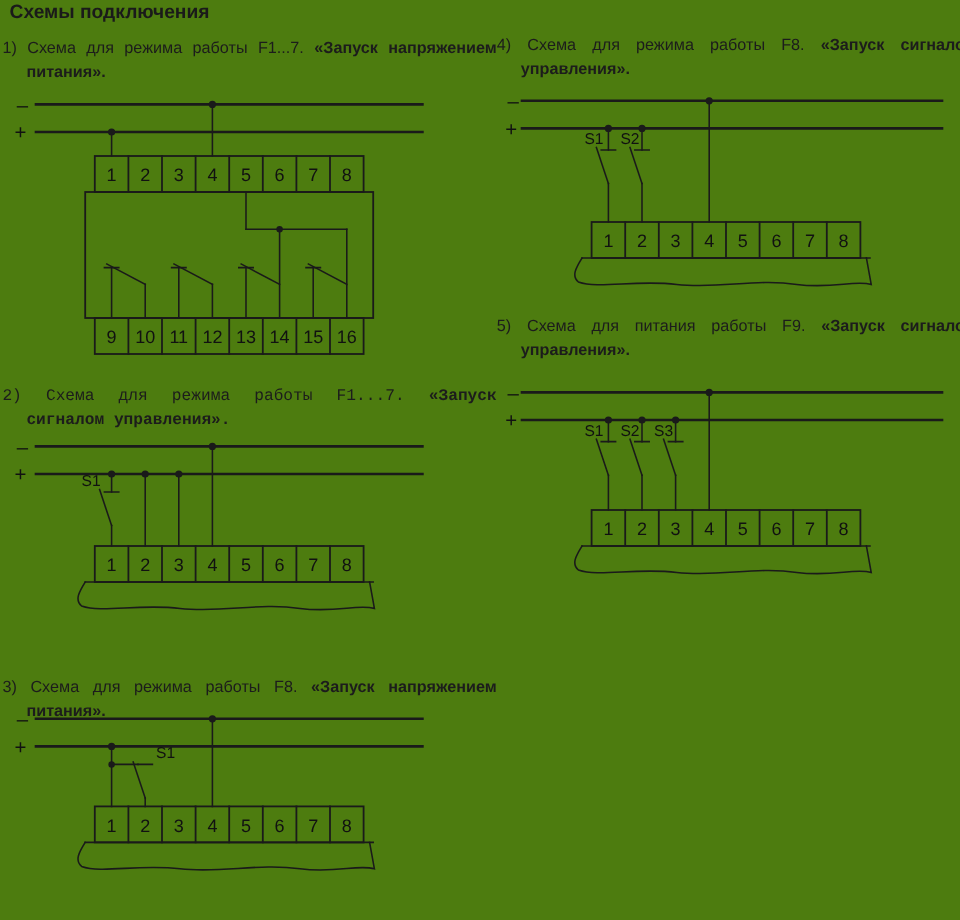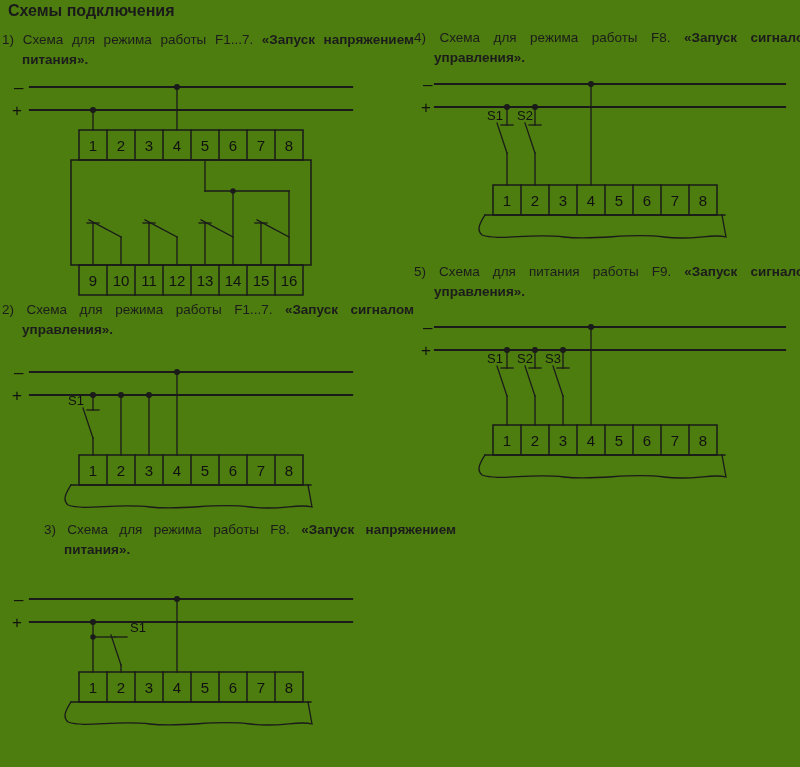--- a/index.html
+++ b/index.html
@@ -102,21 +102,21 @@
       <text x="121" y="213" text-anchor="middle">10</text>
       <text x="149" y="213" text-anchor="middle">11</text>
       <text x="177" y="213" text-anchor="middle">12</text>
       <text x="205" y="213" text-anchor="middle">13</text>
       <text x="233" y="213" text-anchor="middle">14</text>
       <text x="261" y="213" text-anchor="middle">15</text>
       <text x="289" y="213" text-anchor="middle">16</text>
     </g>
   </svg>
 
-  <p class="cap" style="left:2px;top:300px;width:392px;">
+  <p class="cap" style="left:2px;top:321px;width:392px;font-family:Liberation Mono, monospace;">
     <span>2)</span>
     <span>Схема для режима работы F1...7.</span>
     <span class="bold">«Запуск сигналом управления».</span>
   </p>
 
   <svg class="fig" style="left:0;top:358px;" width="380" height="162" viewBox="0 0 380 162">
     <g>
       <text class="pm" x="14" y="20">–</text>
       <text class="pm" x="12" y="43">+</text>
       <line class="w2" x1="30" y1="14" x2="352" y2="14"></line>
@@ -155,21 +155,21 @@
       <text x="233" y="118" text-anchor="middle">6</text>
       <text x="261" y="118" text-anchor="middle">7</text>
       <text x="289" y="118" text-anchor="middle">8</text>
     </g>
     <g class="w1">
       <line x1="71" y1="127" x2="311" y2="127"></line>
       <path d="M71,127 C66,135 62,142 68,147 C85,153 115,145 150,149 C185,153 215,144 250,149 C280,153 298,145 312,149 L308,127"></path>
     </g>
   </svg>
 
-  <p class="cap" style="left:2px;top:520px;width:392px;margin-left:42px;">
+  <p class="cap" style="left:2px;top:563px;width:392px;">
     <span>3)</span>
     <span>Схема для режима работы F8.</span>
     <span class="bold">«Запуск напряжением питания».</span>
   </p>
 
   <svg class="fig" style="left:0;top:585px;" width="380" height="152" viewBox="0 0 380 152">
     <g>
       <text class="pm" x="14" y="20">–</text>
       <text class="pm" x="12" y="43">+</text>
       <line class="w2" x1="30" y1="14" x2="352" y2="14"></line>

